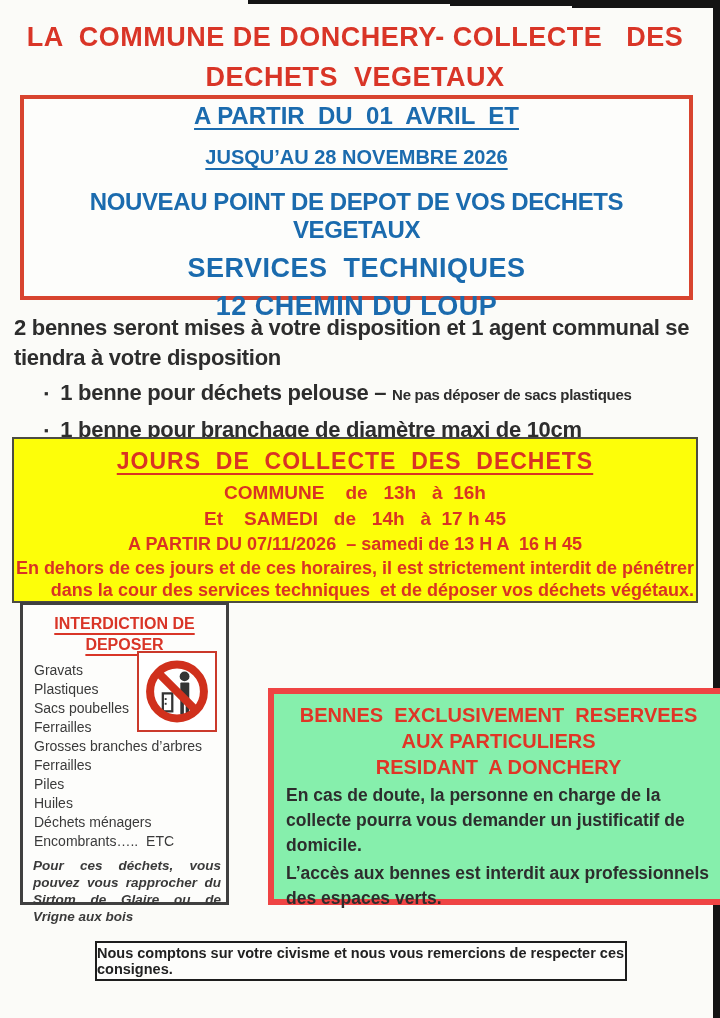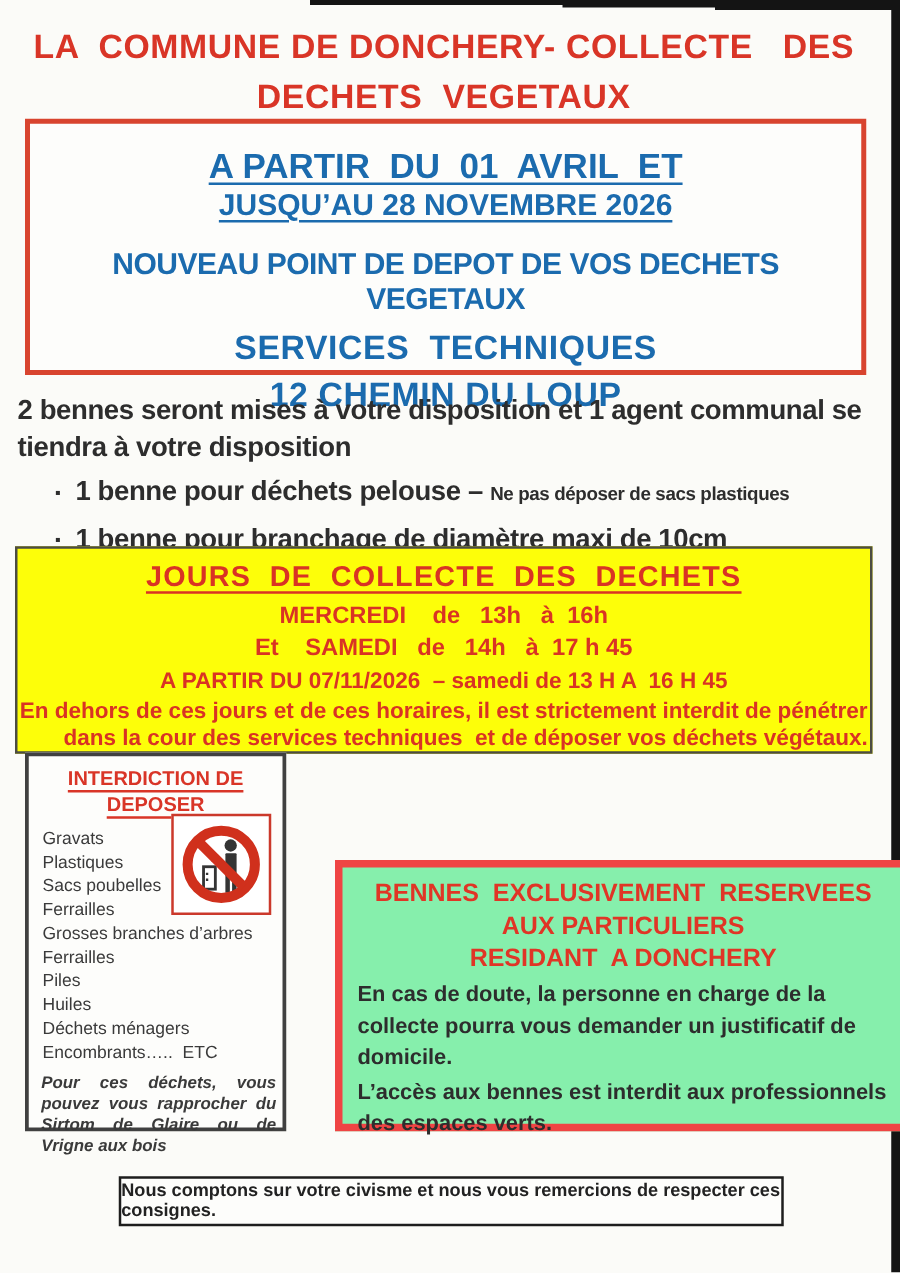--- a/index.html
+++ b/index.html
@@ -23,22 +23,22 @@
   
   .main-title { position:absolute; top:22px; left:0; width:710px; text-align:center;
     color:#d93527; font-weight:bold; font-size:27px; letter-spacing:.5px; }
   .main-title .t2 { display:block; margin-top:9px; }
 
   
   .depot-box { position:absolute; left:20px; top:95px; width:673px; height:205px;
     border:4px solid #d8442f; text-align:center; background:#fdfdfb; }
   .blue { color:#1b6bae; font-weight:bold; }
   .u { text-decoration:underline; text-underline-offset:4px; text-decoration-thickness:2px; }
-  .depot-l1 { margin-top:18px;  font-size:28px; }
-  .depot-l2 { margin-top:2px;  font-size:24px; }
+  .depot-l1 { margin-top:3px;  font-size:24px; }
+  .depot-l2 { margin-top:16px;  font-size:20px; }
   .depot-l3 { margin-top:19px; font-size:24px; letter-spacing:-0.4px; }
   .depot-l4 { margin-top:9px;  font-size:27px; letter-spacing:.5px; }
   .depot-l5 { margin-top:7px;  font-size:27px; letter-spacing:.5px; }
 
   
   .intro { position:absolute; left:14px; top:313px; width:692px;
     color:#2d2d2d; font-weight:bold; font-size:22px; line-height:30px; letter-spacing:-0.3px; }
   .bullet-row { margin-top:5px; padding-left:30px; }
   .bullet-glyph { display:inline-block; font-size:13px; vertical-align:2px; margin-right:12px; }
   .bullet-note { font-size:15px; }
@@ -106,21 +106,21 @@
     <div class="bullet-row">
       <span class="bullet-glyph">▪</span><span>1 benne pour déchets pelouse – </span><span class="bullet-note">Ne pas déposer de sacs plastiques</span>
     </div>
     <div class="bullet-row">
       <span class="bullet-glyph">▪</span><span>1 benne pour branchage de diamètre maxi de 10cm</span>
     </div>
   </div>
 
   <div class="yellow-box">
     <div class="sched-title u pre">JOURS  DE  COLLECTE  DES  DECHETS</div>
-    <div class="sched-l1 pre">MERCREDI    de   13h   à  16h</div>
+    <div class="sched-l1 pre">COMMUNE    de   13h   à  16h</div>
     <div class="sched-l2 pre">Et    SAMEDI   de   14h   à  17 h 45</div>
     <div class="sched-l3 pre">A PARTIR DU 07/11/2026  – samedi de 13 H A  16 H 45</div>
     <div class="sched-w1 pre">En dehors de ces jours et de ces horaires, il est strictement interdit de pénétrer</div>
     <div class="sched-w2 pre">dans la cour des services techniques  et de déposer vos déchets végétaux.</div>
   </div>
 
   <div class="forbid-box">
     <div class="forbid-title">
       <span class="u">INTERDICTION DE</span><br>
       <span class="u">DEPOSER</span>

